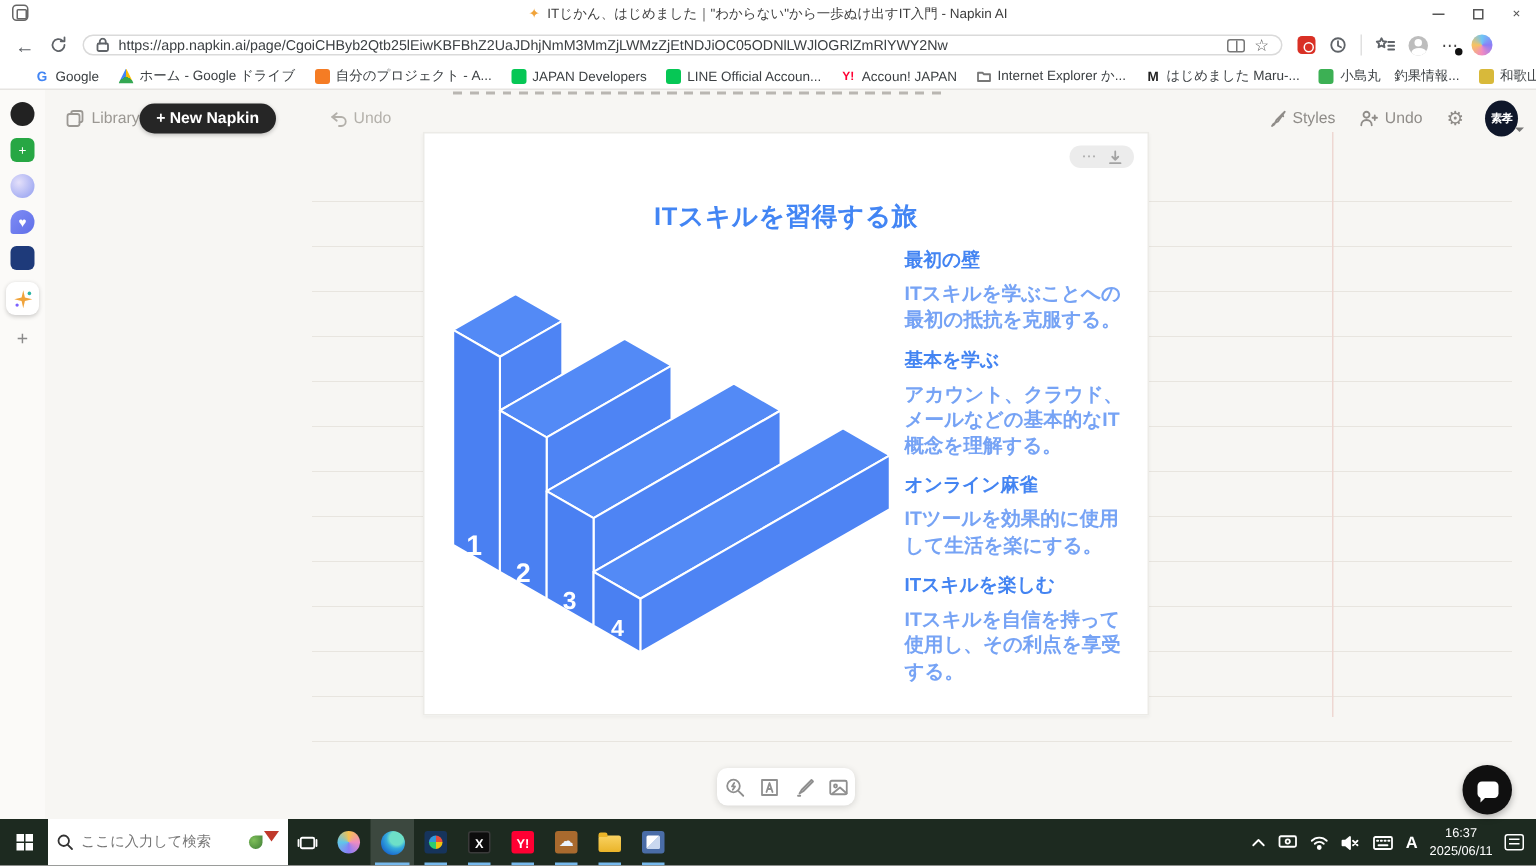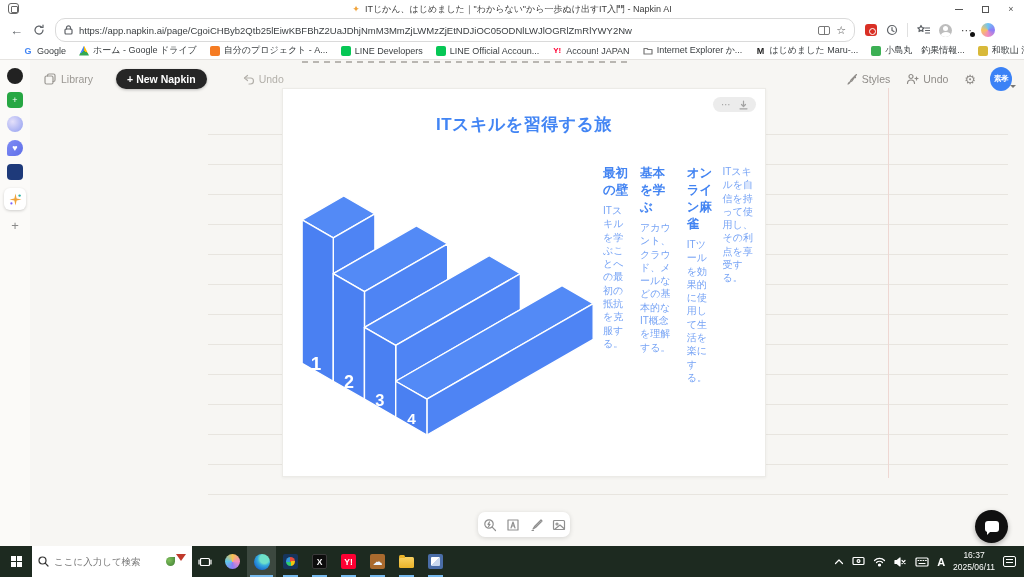--- a/index.html
+++ b/index.html
@@ -15,21 +15,21 @@
   .favicon-sparkle { color:#f0a33a; font-size:9px; }
   .win-controls { margin-left:auto; display:flex; height:100%; }
   .win-btn { width:26px; display:flex; align-items:center; justify-content:center; font-size:9px; color:#555; }
   .restore-glyph { width:7px; height:7px; border:1px solid #555; position:relative; }
   .min-glyph { width:8px; height:1px; background:#555; }
 
   
   .navbar { height:24px; background:#fff; display:flex; align-items:center; padding:0 10px; gap:10px; }
   .nav-ic { color:#5f6368; font-size:13px; line-height:1; }
   svg.ic { stroke:currentColor; fill:none; stroke-width:1.2; stroke-linecap:round; stroke-linejoin:round; display:block; }
-  .url-pill { flex:1; max-width:800px; height:24px; border:1px solid #dadada; border-radius:10px; display:flex; align-items:center; padding:0 8px; gap:6px; color:#5f6368; }
+  .url-pill { flex:1; max-width:800px; height:14px; border:1px solid #dadada; border-radius:10px; display:flex; align-items:center; padding:0 8px; gap:6px; color:#5f6368; }
   .url-text { flex:1; font-size:9.5px; color:#3c4043; white-space:nowrap; overflow:hidden; text-overflow:ellipsis; }
   .split-ic { width:12px; height:9px; border:1px solid #777; border-radius:2px; position:relative; }
   .split-ic::after { content:""; position:absolute; left:5px; top:0; width:1px; height:100%; background:#777; }
   .nav-right { display:flex; align-items:center; gap:9px; }
   .ext-red { width:12px; height:12px; background:#d93025; border-radius:3px; position:relative; }
   .ext-red::after { content:""; position:absolute; left:3.5px; top:3.5px; width:5px; height:5px; border:1.4px solid #fff; border-radius:50%; }
   .divider-v { width:1px; height:14px; background:#e0e0e0; }
   .person-ic { width:13px; height:13px; border-radius:50%; background:#bdbdbd; position:relative; overflow:hidden; }
   .person-ic::before { content:""; position:absolute; left:4px; top:2.5px; width:5px; height:5px; background:#fff; border-radius:50%; }
   .person-ic::after { content:""; position:absolute; left:1.5px; top:8px; width:10px; height:6px; background:#fff; border-radius:50% 50% 0 0; }
@@ -63,35 +63,35 @@
   .napkin-tile { width:22px; height:22px; background:#fff; border-radius:6px; box-shadow:0 1px 3px rgba(0,0,0,.18); display:flex; align-items:center; justify-content:center; }
   .rail-plus { color:#8a8a8a; font-size:13px; }
 
   .workspace { flex:1; position:relative; }
   .clip-text { position:absolute; left:272px; top:1px; width:330px; height:2px; background:repeating-linear-gradient(to right,#b9b6b1 0 6px,transparent 6px 11px); }
   .paper-lines { position:absolute; left:178px; right:16px; top:45px; height:393px; background:repeating-linear-gradient(to bottom,transparent 0 29px,#e8e5df 29px 30px); }
   .red-line { position:absolute; left:858px; top:28px; width:1px; height:390px; background:#eed7d2; }
 
   .app-header { position:absolute; top:6px; left:0; right:0; height:26px; display:flex; align-items:center; z-index:5; }
   .lib { margin-left:14px; display:flex; align-items:center; gap:5px; color:#9b9893; font-size:10.5px; }
-  .new-napkin { margin-left:23px; background:#262626; color:#fff; border-radius:13px; padding:4px 11px; font-size:10.5px; font-weight:700; box-shadow:0 1px 3px rgba(0,0,0,.25); }
+  .new-napkin { margin-left:0; background:#262626; color:#fff; border-radius:13px; padding:4px 11px; font-size:10.5px; font-weight:700; box-shadow:0 1px 3px rgba(0,0,0,.25); }
   .undo { margin-left:36px; display:flex; align-items:center; gap:4px; color:#b3b0aa; font-size:10.5px; }
   .hdr-spacer { flex:1; }
   .hdr-item { display:flex; align-items:center; gap:4px; color:#8f8c88; font-size:10.5px; margin-right:16px; }
   .gear-ic { font-size:13px; color:#8f8c88; margin-right:14px; }
-  .avatar { width:22px; height:24px; border-radius:50%; background:#3b82f6; color:#fff; font-size:7.5px; font-weight:bold; display:flex; align-items:center; justify-content:center; margin-right:12px; position:relative; letter-spacing:-.5px; }
+  .avatar { width:22px; height:24px; border-radius:50%; background:#0f172a; color:#fff; font-size:7.5px; font-weight:bold; display:flex; align-items:center; justify-content:center; margin-right:12px; position:relative; letter-spacing:-.5px; }
   .avatar::after { content:""; position:absolute; right:-4px; bottom:0; border:3px solid transparent; border-top-color:#777; }
 
   .card { position:absolute; left:252px; top:28px; width:484px; height:389px; background:#fff; border:1px solid #ecebe7; box-shadow:0 1px 3px rgba(0,0,0,.05); }
   .card-actions { position:absolute; top:8px; right:9px; background:#ececec; border-radius:9px; padding:2px 8px; display:flex; align-items:center; gap:8px; color:#a3a3a3; font-size:10px; }
-  .card-title { margin-top:24px; text-align:center; color:#4285f4; font-weight:bold; font-size:17px; letter-spacing:.5px; }
+  .card-title { margin-top:44px; text-align:center; color:#4285f4; font-weight:bold; font-size:17px; letter-spacing:.5px; }
   .stairs { position:absolute; left:18px; top:106px; }
-  .step-labels { position:absolute; left:320px; top:76px; width:150px; display:flex; flex-direction:row; gap:10px; }
+  .step-labels { position:absolute; left:320px; top:76px; width:150px; display:flex; flex-direction:column; gap:10px; }
   .sl-h { color:#4384f2; font-weight:bold; font-size:12.5px; margin-bottom:5px; }
-  .sl-p { color:#76a3f5; font-size:10px; line-height:1.33; font-weight:400; }
+  .sl-p { color:#76a3f5; font-size:13px; line-height:1.33; font-weight:700; }
 
   .canvas-toolbar { position:absolute; left:448px; top:452px; width:92px; height:25px; background:#fff; border-radius:7px; box-shadow:0 1px 5px rgba(0,0,0,.14); display:flex; align-items:center; justify-content:center; gap:9px; color:#8f8f8f; }
   .chat-fab { position:absolute; left:945px; top:450px; width:33px; height:33px; border-radius:50%; background:#101010; box-shadow:0 2px 5px rgba(0,0,0,.3); display:flex; align-items:center; justify-content:center; }
   .chat-bubble { width:14px; height:11px; background:#fff; border-radius:3px; position:relative; }
   .chat-bubble::after { content:""; position:absolute; left:2px; bottom:-3px; border:3px solid transparent; border-top-color:#fff; border-left-color:#fff; }
 
   
   .taskbar { height:31px; background:#1d2a20; display:flex; align-items:stretch; color:#fff; }
   .tb-start { width:32px; display:flex; align-items:center; justify-content:center; }
   .win-logo { display:grid; grid-template-columns:5px 5px; grid-template-rows:5px 5px; gap:1px; }
@@ -196,21 +196,21 @@
     <span class="bm">
         <span class="bm-ico i-drive"></span>
         <span>ホーム - Google ドライブ</span>
       </span>
     <span class="bm">
         <span class="bm-ico i-proj"></span>
         <span>自分のプロジェクト - A...</span>
       </span>
     <span class="bm">
         <span class="bm-ico i-line"></span>
-        <span>LINE Developers</span>
+        <span>JAPAN Developers</span>
       </span>
     <span class="bm">
         <span class="bm-ico i-line"></span>
         <span>LINE Official Accoun...</span>
       </span>
     <span class="bm">
         <span class="bm-ico i-yahoo">Y!</span>
         <span>Accoun! JAPAN</span>
       </span>
     <span class="bm">
@@ -333,20 +333,21 @@
           </div>
           <div>
             <div class="sl-h">基本を学ぶ</div>
             <div class="sl-p">アカウント、クラウド、メールなどの基本的なIT概念を理解する。</div>
           </div>
           <div>
             <div class="sl-h">オンライン麻雀</div>
             <div class="sl-p">ITツールを効果的に使用して生活を楽にする。</div>
           </div>
           <div>
+            <div class="sl-h">ITスキルを楽しむ</div>
             <div class="sl-p">ITスキルを自信を持って使用し、その利点を享受する。</div>
           </div>
         </div>
       </div>
 
       <div class="canvas-toolbar">
         <svg class="ic" width="14" height="14" viewBox="0 0 14 14">
             <circle cx="6" cy="6" r="4.2"></circle>
             <path d="M9.2 9.2 12.5 12.5"></path>
             <path d="M6.5 4 5 6.3h2L5.5 8.5"></path>

